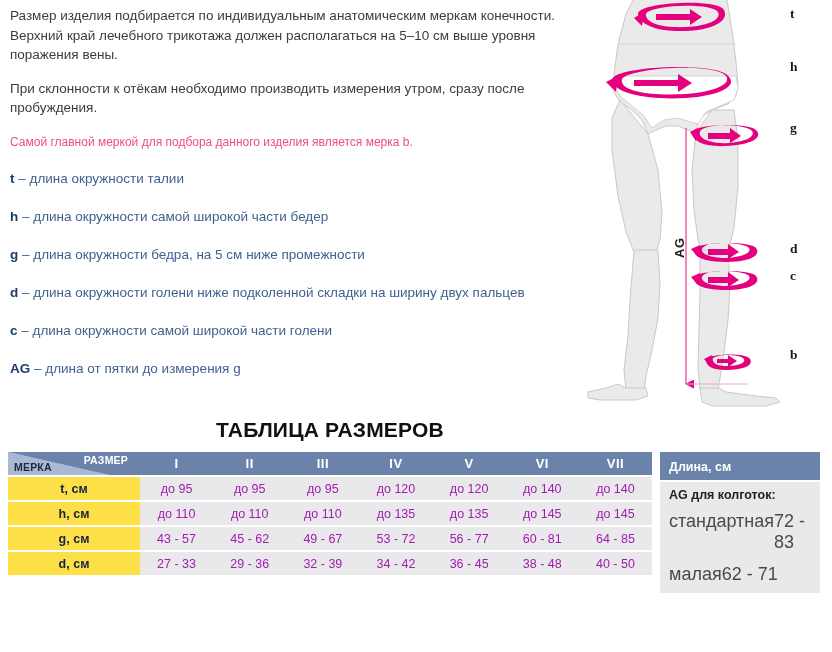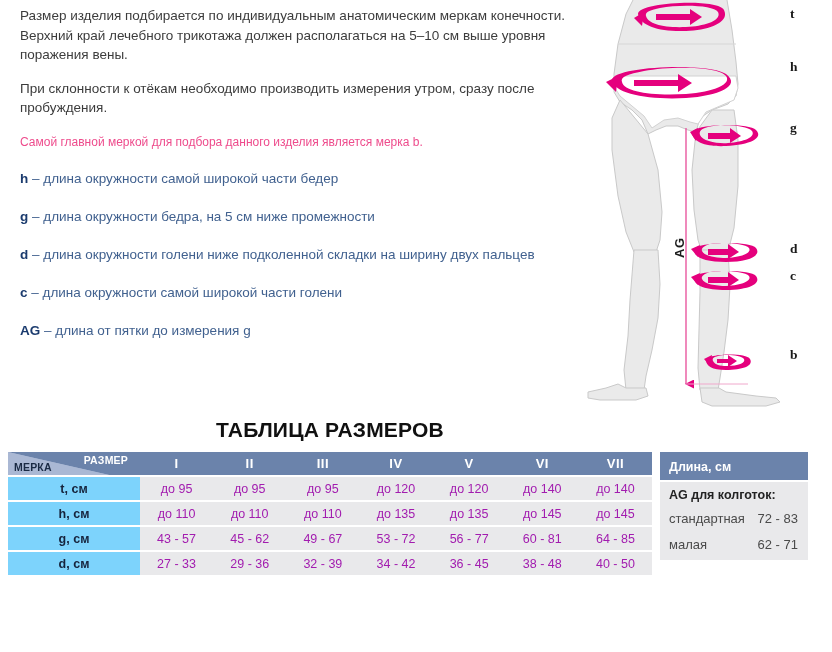--- a/index.html
+++ b/index.html
@@ -19,21 +19,21 @@
 
   
   #top-section {
     position: absolute;
     left: 0; top: 0;
     width: 832px; height: 412px;
   }
 
   #text-column {
     position: absolute;
-    left: 20px; top: 6px;
+    left: 10px; top: 6px;
     width: 556px;
   }
 
   .para {
     font-size: 13.5px;
     line-height: 19.5px;
     color: #3c3c3c;
     margin: 0 0 14px 0;
   }
 
@@ -148,36 +148,36 @@
   th.size-col {
     background: #6b83ab;
     color: #ffffff;
     font-size: 13px;
     font-weight: bold;
     height: 30px;
     letter-spacing: 0.5px;
   }
 
   td.row-label {
-    background: #7dd3fc;
+    background: #fde047;
     color: #16233c;
     font-weight: bold;
     font-size: 12.5px;
   }
   td.val {
     background: #e9e9eb;
     color: #a21caf;
     font-size: 12.5px;
   }
 
   
   #length-panel {
     position: absolute;
     left: 660px; top: 452px;
-    width: 148px;
+    width: 160px;
   }
   #length-panel .lp-head {
     background: #6b83ab;
     color: #ffffff;
     font-size: 12.5px;
     font-weight: bold;
     height: 30px;
     line-height: 30px;
     padding-left: 9px;
     box-sizing: border-box;
@@ -188,37 +188,41 @@
     padding: 0;
   }
   #length-panel .lp-title {
     font-size: 12.5px;
     font-weight: bold;
     color: #222222;
     padding: 6px 0 6px 9px;
   }
   #length-panel .lp-row {
     display: flex;
-    justify-content: space-between;
-    font-size: 13px;
+    font-size: 18px;
     color: #4a4a4a;
     padding: 3px 10px 8px 9px;
   }
   #length-panel .lp-row .lp-val { color: #4a4a4a; }
 </style>
 </head>
 <body>
 
 <div id="top-section">
 
   <div id="text-column">
     <p class="para">Размер изделия подбирается по индивидуальным анатомическим меркам конечности. Верхний край лечебного трикотажа должен располагаться на 5–10 см выше уровня поражения вены.</p>
     <p class="para">При склонности к отёкам необходимо производить измерения утром, сразу после пробуждения.</p>
     <p class="pink-line">Самой главной меркой для подбора данного изделия является мерка b.</p>
 
+    <p class="measure-line">
+      <span class="key">t</span>
+      <span class="dash">–</span>
+      <span>длина окружности талии</span>
+    </p>
     <p class="measure-line">
       <span class="key">h</span>
       <span class="dash">–</span>
       <span>длина окружности самой широкой части бедер</span>
     </p>
     <p class="measure-line">
       <span class="key">g</span>
       <span class="dash">–</span>
       <span>длина окружности бедра, на 5 см ниже промежности</span>
     </p>

